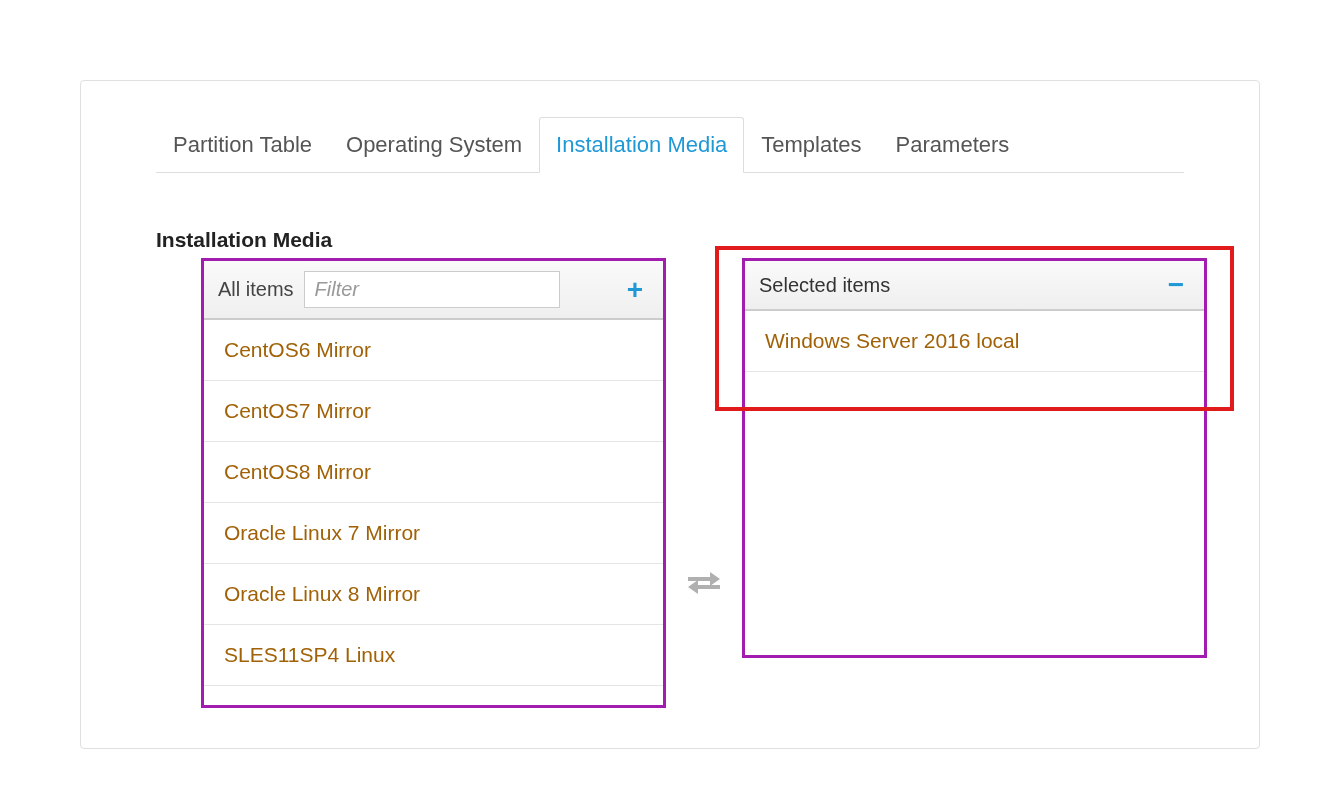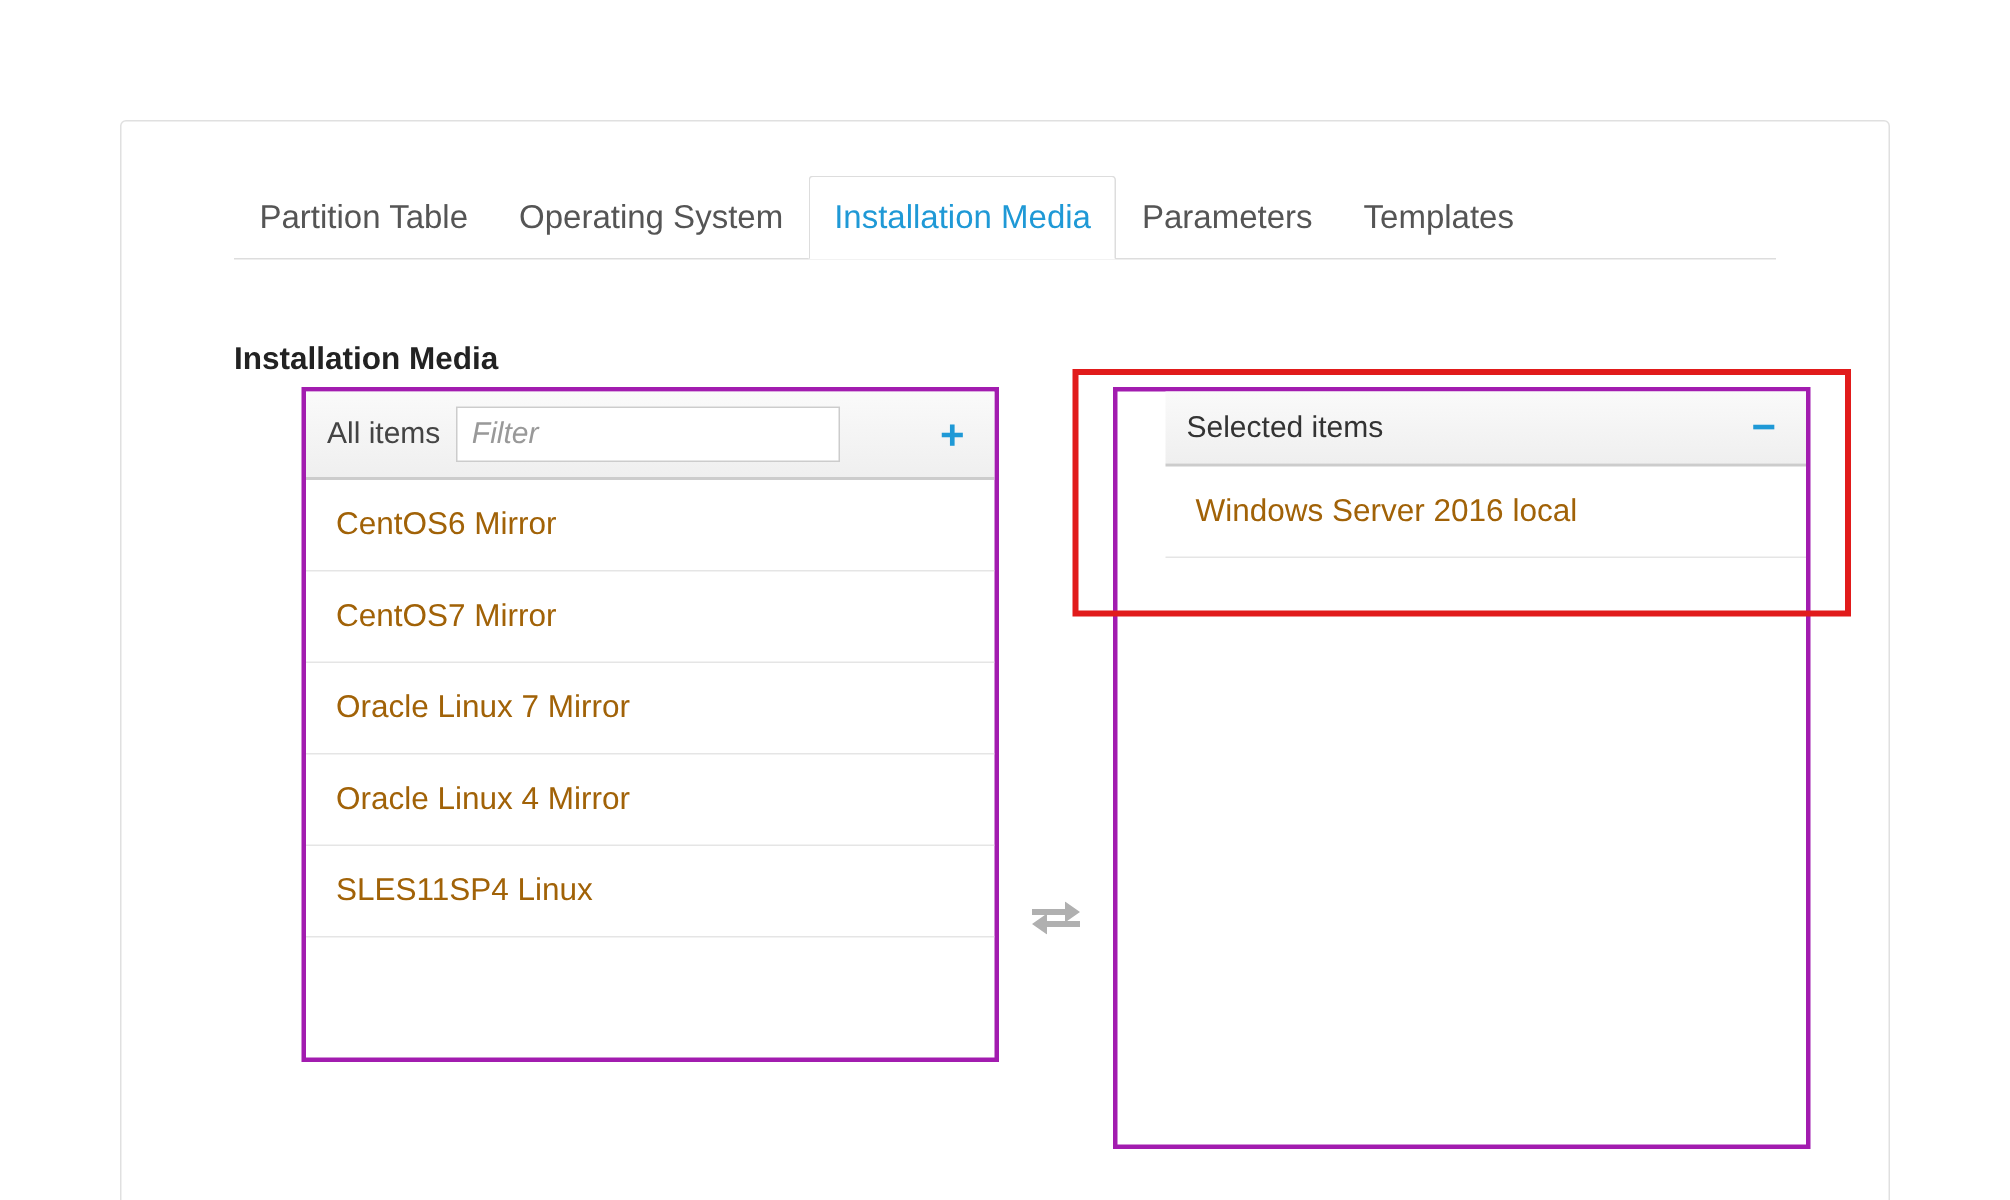--- a/index.html
+++ b/index.html
@@ -57,23 +57,22 @@
     border: 3px solid #a21caf;
     width: 465px;
     background: #fff;
   }
   .listbox-left {
     margin-left: 80px;
     height: 450px;
     overflow: hidden;
   }
   .listbox-right {
-    height: 508px;
+    height: 400px;
     position: relative;
-    padding-left: 32px;
   }
   .listbox-header {
     display: flex;
     align-items: center;
     justify-content: space-between;
     padding: 10px 14px;
     background: linear-gradient(#fafafa, #efefef);
     border-bottom: 2px solid #ccc;
     font-size: 20px;
     color: #333;
@@ -150,43 +149,44 @@
 </head>
 <body>
 
 <div class="page-wrapper">
   <div class="panel">
 
     <div class="tabs">
       <div class="tab">Partition Table</div>
       <div class="tab">Operating System</div>
       <div class="tab active">Installation Media</div>
+      <div class="tab">Templates</div>
       <div class="tab">Parameters</div>
-      <div class="tab">Templates</div>
     </div>
 
     <div class="section-title">Installation Media</div>
 
     <div class="multiselect-row">
 
       <div class="listbox listbox-left">
         <div class="listbox-header">
           <div class="header-left-content">
             <span class="all-items-label">All items</span>
             <input class="filter-input" type="text" placeholder="Filter" style="">
           </div>
           <button class="add-all-btn">
             <span>+</span>
           </button>
         </div>
         <ul class="list-items">
           <li class="list-item">CentOS6 Mirror</li>
           <li class="list-item">CentOS7 Mirror</li>
+          <li class="list-item">CentOS8 Mirror</li>
           <li class="list-item">Oracle Linux 7 Mirror</li>
-          <li class="list-item">Oracle Linux 4 Mirror</li>
+          <li class="list-item">Oracle Linux 8 Mirror</li>
           <li class="list-item">SLES11SP4 Linux</li>
         </ul>
       </div>
 
       <div class="swap-icon">
         <svg viewBox="0 0 32 22" fill="currentColor">
           <path d="M0 6 L22 6 L22 1 L32 8 L22 15 L22 10 L0 10 Z" transform="translate(0,-1)"></path>
           <path d="M32 16 L10 16 L10 11 L0 18 L10 25 L10 20 L32 20 Z" transform="translate(0,-3)"></path>
         </svg>
       </div>

